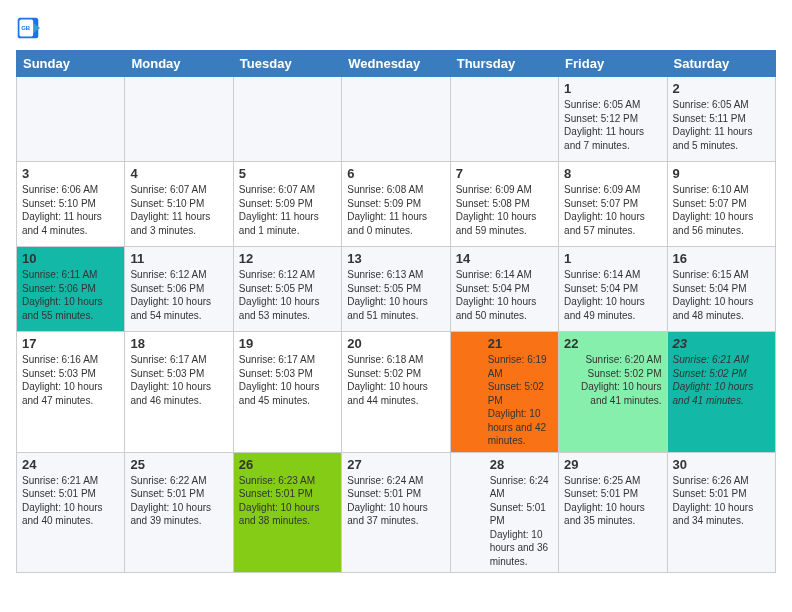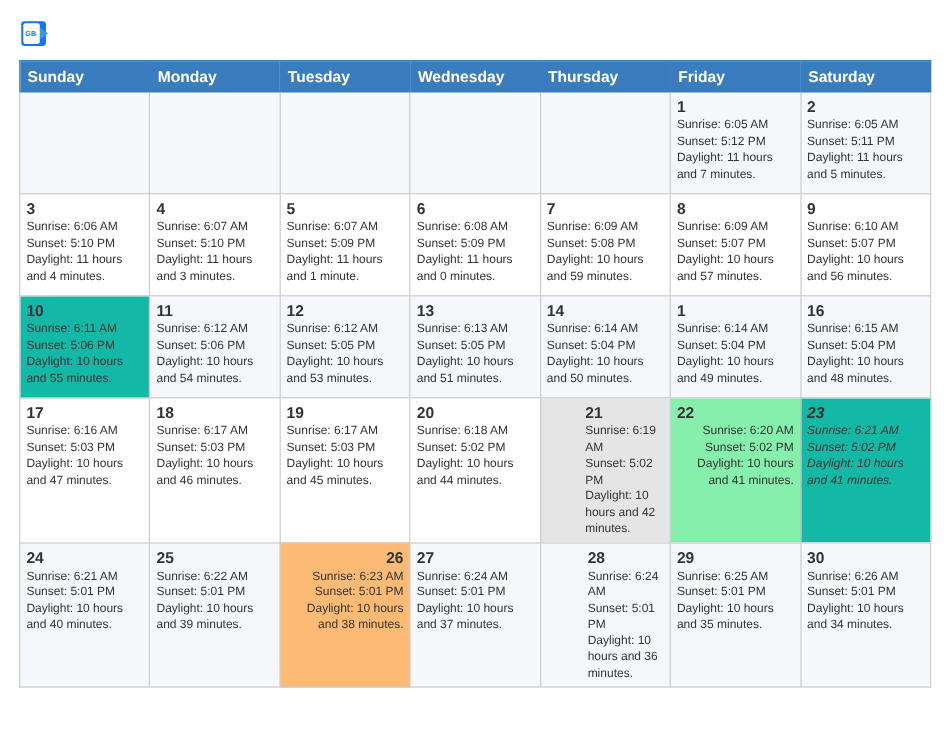--- a/index.html
+++ b/index.html
@@ -243,21 +243,21 @@
           <div class="day-info" style="white-space: pre-line;">Sunrise: 6:17 AM
 Sunset: 5:03 PM
 Daylight: 10 hours and 45 minutes.</div>
         </td>
         <td style="background: rgb(255, 255, 255);">
           <span class="day-number">20</span>
           <div class="day-info" style="white-space: pre-line;">Sunrise: 6:18 AM
 Sunset: 5:02 PM
 Daylight: 10 hours and 44 minutes.</div>
         </td>
-        <td style="background: #e5e5e5; padding-left: 37px;">
+        <td style="background: #f97316; padding-left: 37px;">
           <span class="day-number">21</span>
           <div class="day-info" style="white-space: pre-line;">Sunrise: 6:19 AM
 Sunset: 5:02 PM
 Daylight: 10 hours and 42 minutes.</div>
         </td>
         <td style="background: #86efac;">
           <span class="day-number">22</span>
           <div class="day-info" style="white-space: pre-line; text-align: right;">Sunrise: 6:20 AM
 Sunset: 5:02 PM
 Daylight: 10 hours and 41 minutes.</div>
@@ -275,21 +275,21 @@
           <div class="day-info" style="white-space: pre-line;">Sunrise: 6:21 AM
 Sunset: 5:01 PM
 Daylight: 10 hours and 40 minutes.</div>
         </td>
         <td style="background: rgb(245, 247, 250);">
           <span class="day-number">25</span>
           <div class="day-info" style="white-space: pre-line;">Sunrise: 6:22 AM
 Sunset: 5:01 PM
 Daylight: 10 hours and 39 minutes.</div>
         </td>
-        <td style="background: #fdba74; text-align: right;">
+        <td style="background: #84cc16;">
           <span class="day-number">26</span>
           <div class="day-info" style="white-space: pre-line;">Sunrise: 6:23 AM
 Sunset: 5:01 PM
 Daylight: 10 hours and 38 minutes.</div>
         </td>
         <td style="background: rgb(245, 247, 250);">
           <span class="day-number">27</span>
           <div class="day-info" style="white-space: pre-line;">Sunrise: 6:24 AM
 Sunset: 5:01 PM
 Daylight: 10 hours and 37 minutes.</div>

